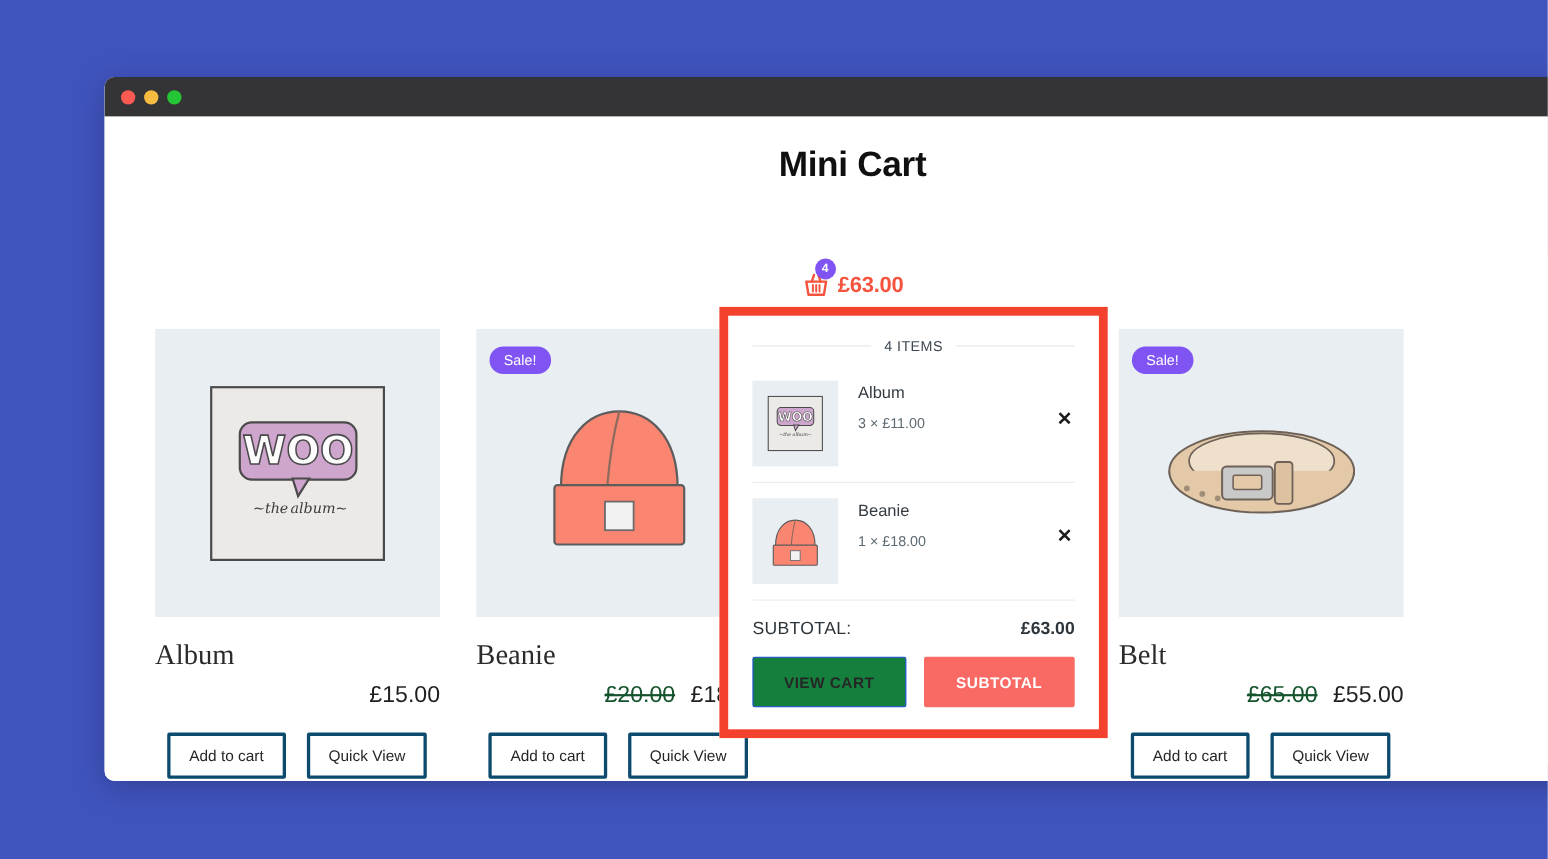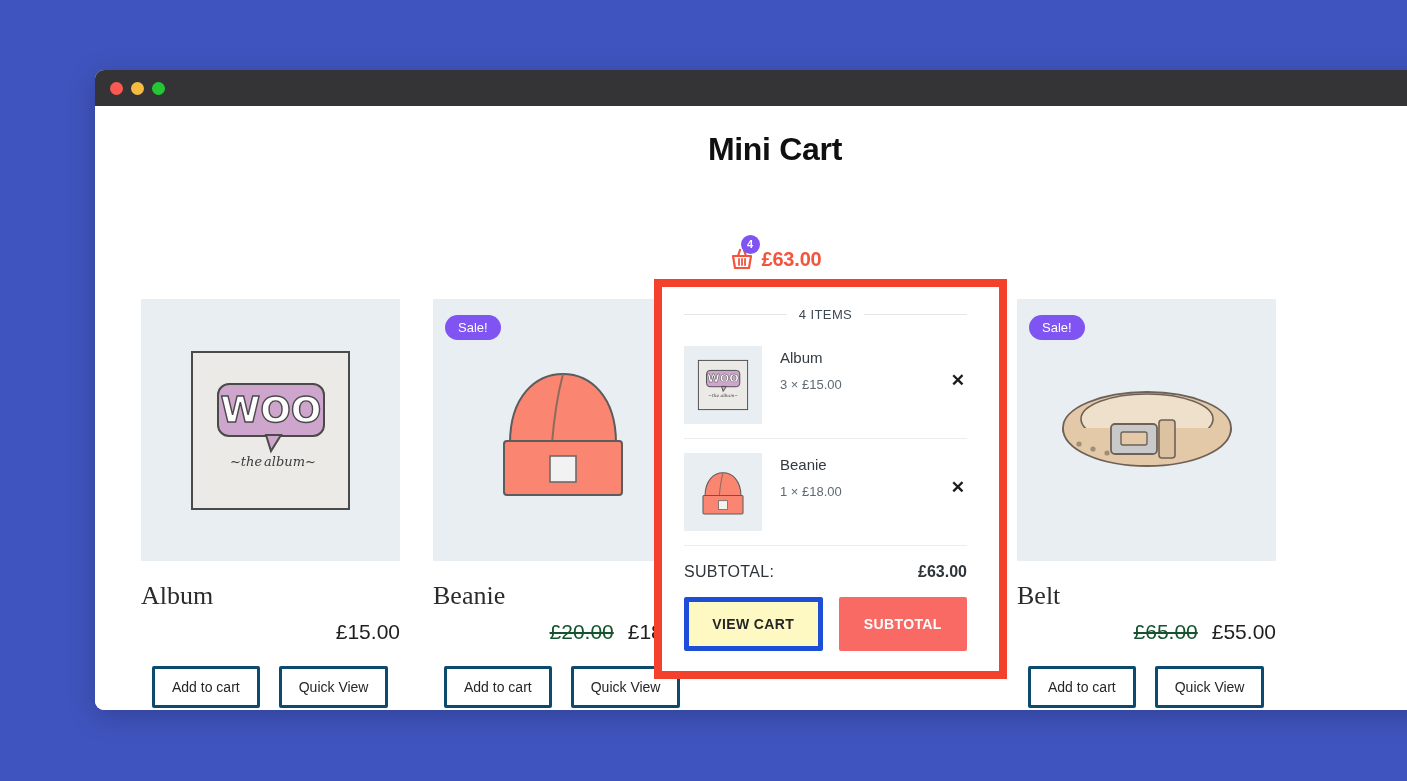--- a/index.html
+++ b/index.html
@@ -155,21 +155,21 @@
 
   
   .minicart {
     position: absolute;
     left: 559px;
     top: 173px;
     width: 353px;
     background: #ffffff;
     border: 8px solid #f4412e;
     z-index: 20;
-    padding: 16px 32px 20px 22px;
+    padding: 16px 22px 20px 22px;
   }
   .items-header {
     display: flex;
     align-items: center;
     gap: 12px;
     color: #3d4852;
     font-size: 13px;
     letter-spacing: 0.4px;
     padding: 4px 0 10px 0;
   }
@@ -218,22 +218,22 @@
     padding: 17px 0 16px 0;
     font-size: 16px;
     color: #2d343a;
   }
   .subtotal-label { letter-spacing: 0.3px; }
   .subtotal-value { font-weight: bold; }
 
   .cart-buttons { display: flex; gap: 16px; }
   .btn-viewcart {
     flex: 1;
-    border: 5px solid #1d4ed8;
-    background: #fef9c3;
+    border: 1px solid #1d4ed8;
+    background: #15803d;
     color: #262626;
     font-size: 14px;
     font-weight: bold;
     letter-spacing: 0.4px;
     padding: 14px 0;
     cursor: pointer;
     border-radius: 2px;
     font-family: "Liberation Sans", sans-serif;
   }
   .btn-checkout {
@@ -374,21 +374,21 @@
           <svg width="58" height="58" viewBox="0 0 185 185">
             <rect x="14" y="14" width="157" height="157" fill="#eceae7" stroke="#4a4a4a" stroke-width="3"></rect>
             <rect x="40" y="46" width="106" height="52" rx="11" fill="#ceA5cc" stroke="#4a4a4a" stroke-width="3"></rect>
             <path d="M88 97 L93 113 L103 97 Z" fill="#ceA5cc" stroke="#4a4a4a" stroke-width="3"></path>
             <text x="93" y="84" font-family="'DejaVu Sans',sans-serif" font-size="36" font-weight="bold" fill="#fdfdfd" stroke="#4a4a4a" stroke-width="1.6" text-anchor="middle">WOO</text>
             <text x="93" y="130" font-family="'DejaVu Serif',serif" font-size="14" fill="#3c3c3c" text-anchor="middle" font-style="italic">~the album~</text>
           </svg>
         </div>
         <div class="ci-info">
           <div class="ci-name">Album</div>
-          <div class="ci-qty">3 × £15.00</div>
+          <div class="ci-qty">3 × £11.00</div>
         </div>
         <button class="ci-remove">✕</button>
       </div>
 
       <div class="cart-item">
         <div class="ci-thumb">
           <svg width="52" height="56" viewBox="0 0 150 165">
             <path d="M22 95 C22 48 48 26 75 26 C102 26 128 48 128 95 Z" fill="#fa8570" stroke="#5c5c5c" stroke-width="3"></path>
             <path d="M75 26 C70 45 66 70 64 95" fill="none" stroke="#8d6b5e" stroke-width="3"></path>
             <rect x="16" y="93" width="118" height="54" rx="3" fill="#fa8570" stroke="#5c5c5c" stroke-width="3"></rect>

